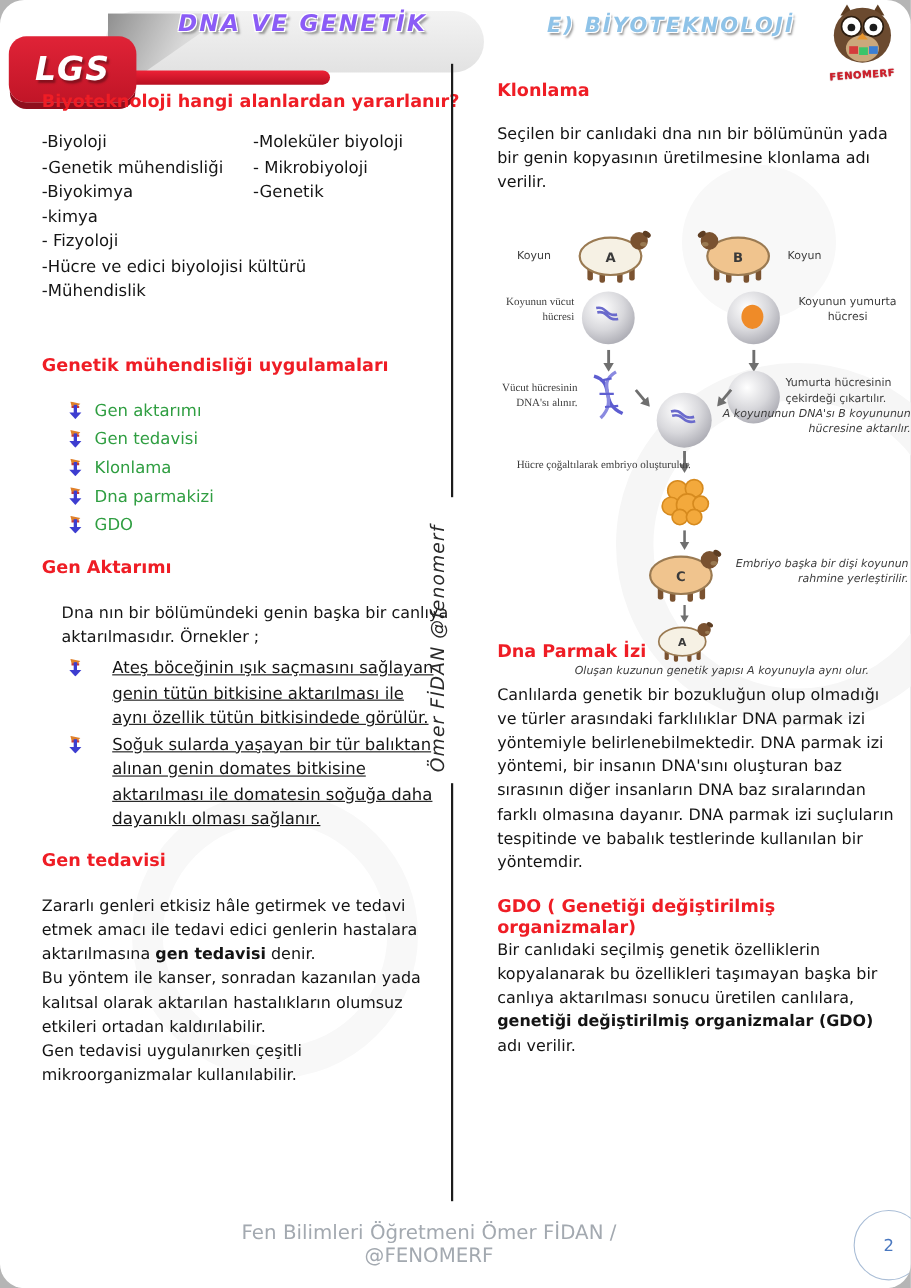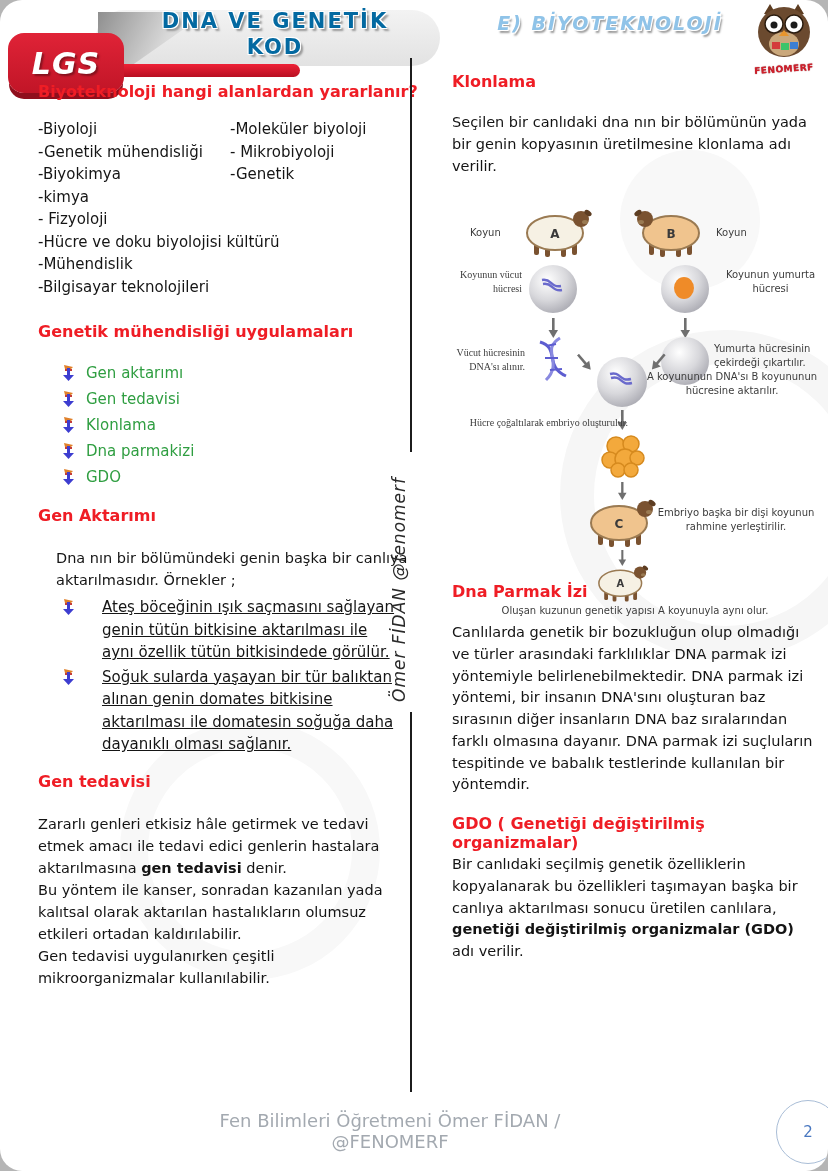--- a/index.html
+++ b/index.html
@@ -33,22 +33,22 @@
   .lgs-badge span {
     color:#fff; font-weight:bold; font-size:30px; font-style:italic;
     text-shadow:2px 2px 2px rgba(0,0,0,.35); letter-spacing:1px;
   }
   .red-underbar {
     position:absolute; left:10px; top:64px; width:290px; height:13px;
     background:linear-gradient(#ee2136,#b80f21); border-radius:0 8px 8px 6px;
   }
   .doc-title {
     position:absolute; left:130px; top:8px; width:290px; text-align:center;
-    font-weight:bold; font-size:21px; letter-spacing:2px;
-    color:#0369a1; line-height:26px;
+    font-weight:bold; font-style:italic; font-size:21px; letter-spacing:2px;
+    color:#8b5cf6; line-height:26px;
     text-shadow:-1px -1px 0 #fff,1px -1px 0 #fff,-1px 1px 0 #fff,1px 1px 0 #fff,3px 3px 2px #9a9a9a;
   }
   .right-title {
     position:absolute; left:470px; top:12px; width:280px; text-align:center;
     font-weight:bold; font-style:italic; font-size:19px; letter-spacing:2px;
     color:#8fc3e8;
     text-shadow:-1px -1px 0 #fff,1px -1px 0 #fff,-1px 1px 0 #fff,1px 1px 0 #fff,2px 3px 2px #9a9a9a;
   }
   .mascot { position:absolute; left:742px; top:2px; width:84px; height:72px; }
   .mascot-label {
@@ -85,21 +85,21 @@
     writing-mode:vertical-rl; transform:rotate(180deg);
     display:flex; align-items:center; justify-content:center;
     font-size:17px; font-style:italic; font-weight:500; color:#2a2a2a; letter-spacing:1px;
   }
 
   
   .diagram { position:absolute; left:440px; top:206px; width:388px; height:366px; }
   .dg { position:absolute; }
   .dg-label { position:absolute; font-size:10px; line-height:1.35; color:#3c3c3c; }
   .t-right { text-align:right;font-family:Liberation Serif, serif; }
-  .t-center { text-align:center; }
+  .t-center { text-align:right;font-style:italic; }
   .cell { position:absolute; }
 
   
   .footer-credit {
     position:absolute; left:180px; top:1110px; width:420px; text-align:center;
     font-size:18px; color:#a3a9b0;
   }
   .page-circle {
     position:absolute; left:776px; top:1100px; width:64px; height:64px;
     border:1.5px solid #a9bdd6; border-radius:50%;
@@ -147,21 +147,20 @@
   <div class="wm wm3"></div>
 
   <div class="banner-gray"></div>
   <div class="swoosh"></div>
   <div class="red-underbar"></div>
   <div class="lgs-badge">
     <span>LGS</span>
   </div>
   <div class="doc-title">
     <div>DNA VE GENETİK</div>
-    <div>KOD</div>
   </div>
   <div class="right-title">E) BİYOTEKNOLOJİ</div>
 
   <div class="mascot">
     <svg width="84" height="60" viewBox="0 0 84 60">
       <polygon points="22,12 28,2 34,12" fill="#5d3d22"></polygon>
       <polygon points="50,12 56,2 62,12" fill="#5d3d22"></polygon>
       <ellipse cx="42" cy="30" rx="26" ry="25" fill="#6b4a2f"></ellipse>
       <ellipse cx="42" cy="42" rx="15" ry="12" fill="#caa87c"></ellipse>
       <circle cx="32" cy="22" r="9" fill="#fff" stroke="#2b1d10" stroke-width="1.5"></circle>
@@ -191,27 +190,24 @@
       <span class="field-c1">-Biyokimya</span>
       <span class="field-c2">-Genetik</span>
     </div>
     <div class="field-row">
       <span class="field-c1">-kimya</span>
     </div>
     <div class="field-row">
       <span class="field-c1">- Fizyoloji</span>
     </div>
     <div class="field-row">
-      <span class="field-c1">-Hücre ve doku biyolojisi kültürü</span>
+      <span class="field-c1">-Hücre ve edici biyolojisi kültürü</span>
     </div>
     <div class="field-row">
       <span class="field-c1">-Mühendislik</span>
-    </div>
-    <div class="field-row">
-      <span class="field-c1">-Bilgisayar teknolojileri</span>
     </div>
   </div>
 
   <div class="h-red" style="left:38px; top:322px;">Genetik mühendisliği uygulamaları</div>
 
   <div class="apps">
     <div class="app-item">
       <svg class="dart" viewBox="0 0 13 16">
           <use href="#dartSym"></use>
         </svg>

